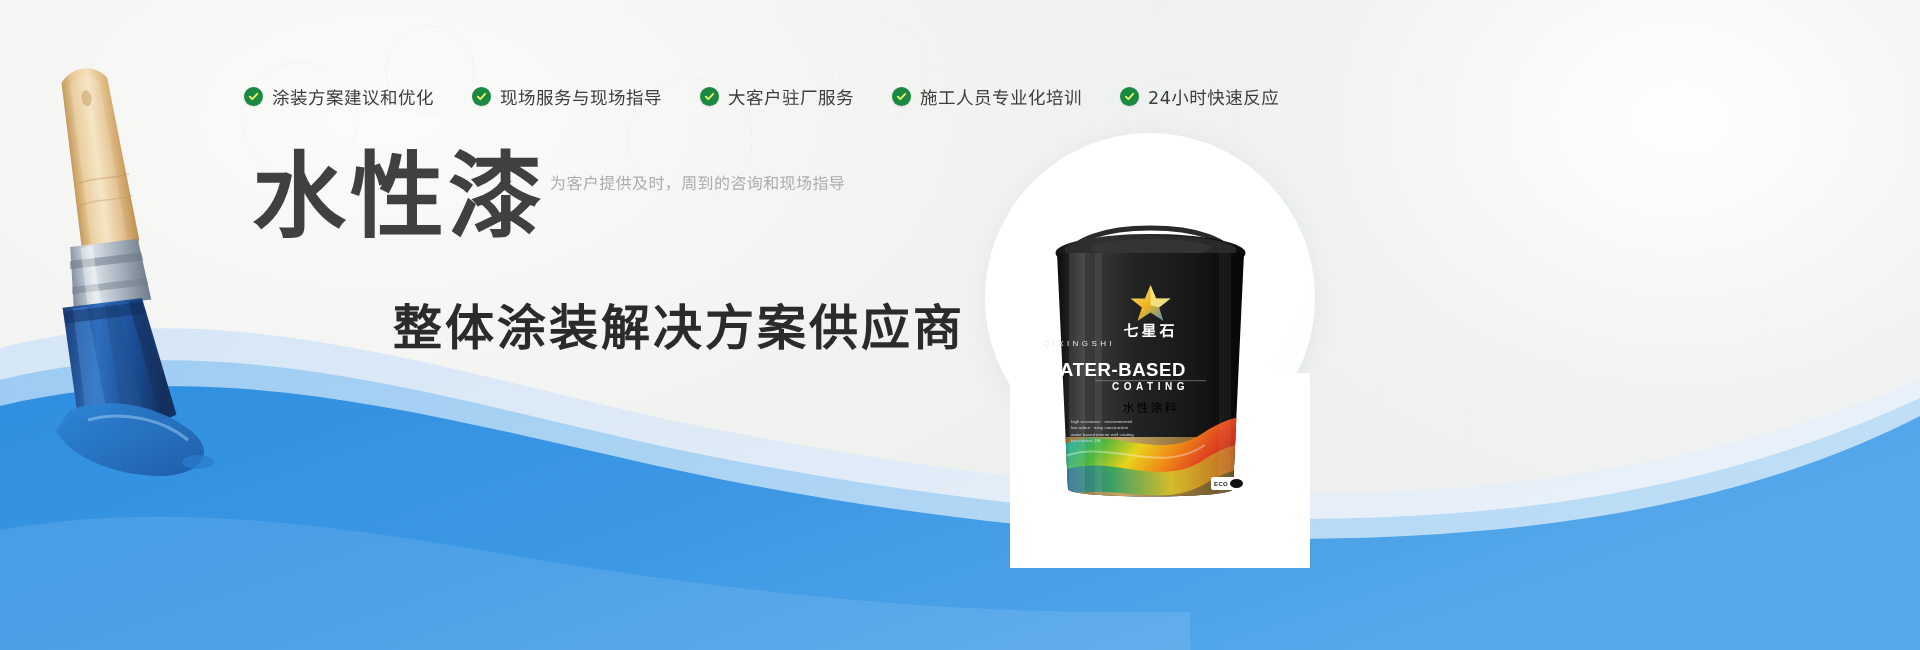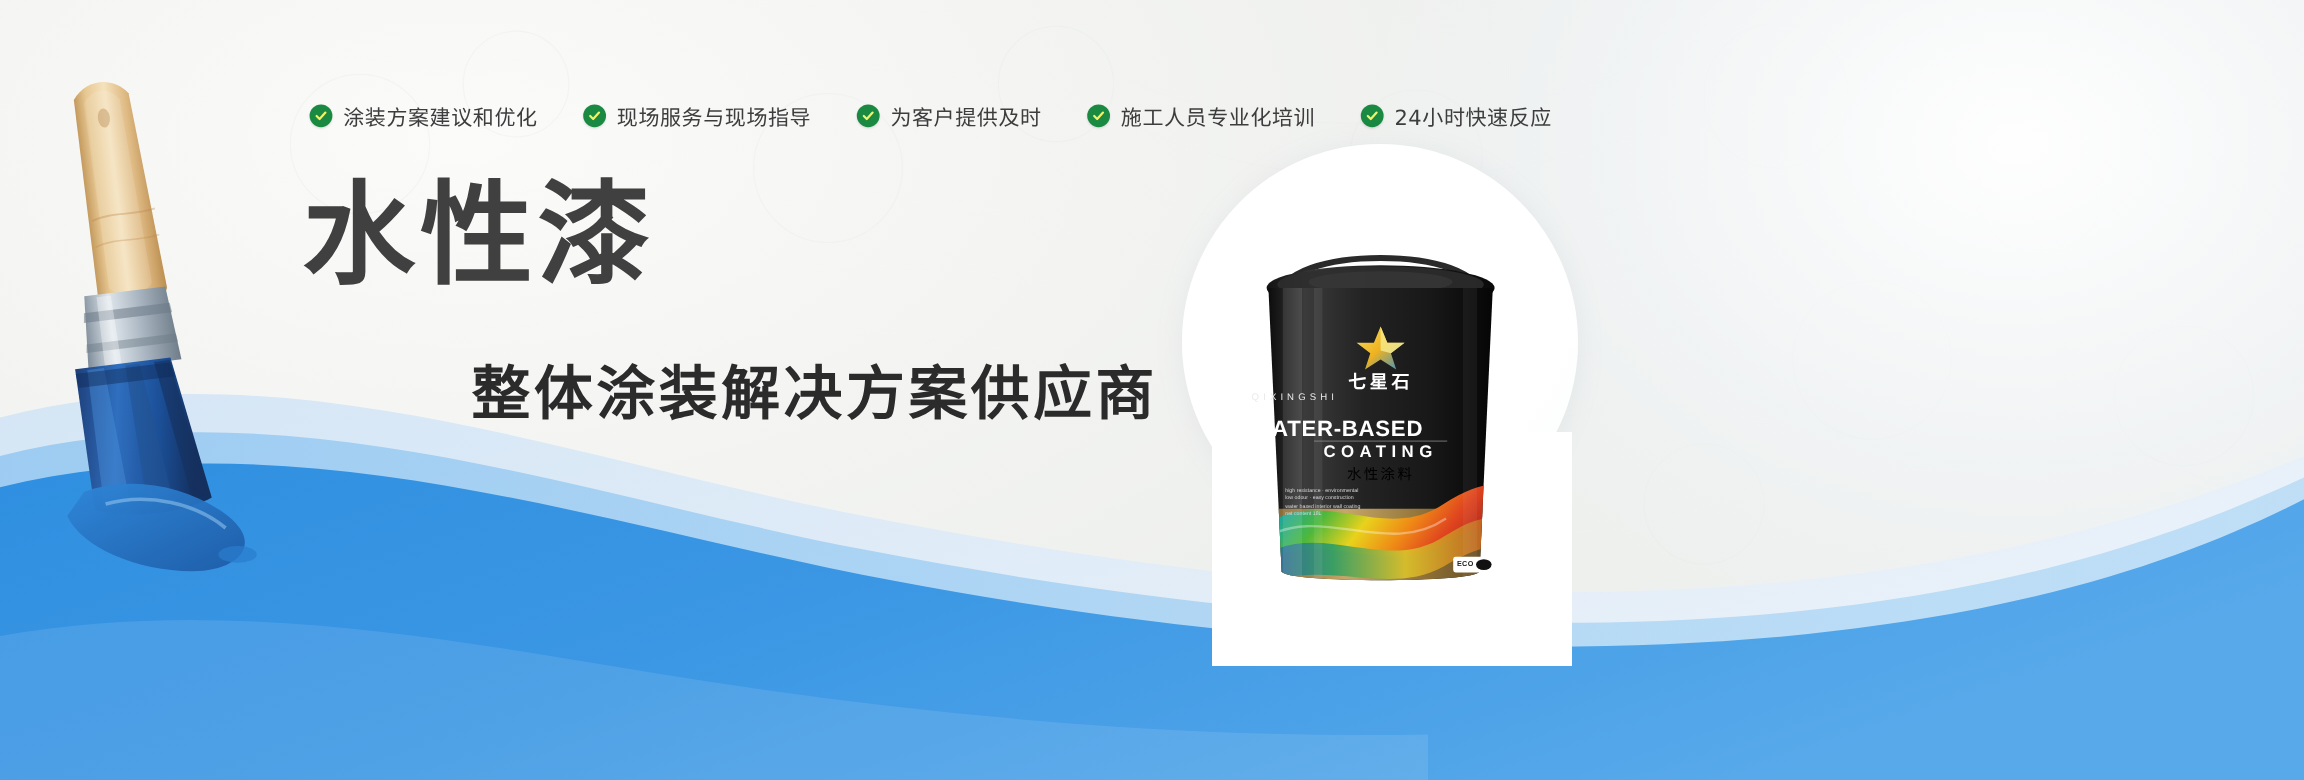--- a/index.html
+++ b/index.html
@@ -17,21 +17,21 @@
       linear-gradient(160deg,#fafaf9 0%,#f2f3f1 55%,#eceeec 100%);
   }
   .bg-swirl{position:absolute;inset:0;opacity:.55;}
   .bg-right-glow{position:absolute;right:-120px;top:-160px;width:900px;height:700px;
     background:radial-gradient(ellipse at 60% 40%, rgba(255,255,255,.95) 0%, rgba(243,246,250,.5) 45%, rgba(243,246,250,0) 72%);
     pointer-events:none;}
 
   .waves{position:absolute;left:0;bottom:0;width:1920px;height:420px;}
 
   
-  .features{position:absolute;left:258px;top:84px;display:flex;align-items:center;gap:0;}
+  .features{position:absolute;left:244px;top:84px;display:flex;align-items:center;gap:0;}
   .feature{display:flex;align-items:center;margin-right:38px;}
   .check{width:19px;height:19px;border-radius:50%;background:#1a8a42;
          display:inline-flex;align-items:center;justify-content:center;margin-right:9px;flex:0 0 auto;
          box-shadow:0 1px 2px rgba(0,0,0,.12);}
   .check svg{display:block;}
   .feature-label{font-size:17.5px;color:#3d3d3d;letter-spacing:.5px;white-space:nowrap;
                  font-family:"DejaVu Sans","Liberation Sans",sans-serif;}
 
   
   .headline{position:absolute;left:252px;top:150px;font-size:94px;line-height:1;
@@ -44,39 +44,39 @@
   .desc div{white-space:nowrap;}
 
   .subtitle{position:absolute;left:372px;top:288px;font-size:49px;font-weight:bold;
             color:#2b2b2b;letter-spacing:3px;white-space:nowrap;
             font-family:"DejaVu Sans","Liberation Sans",sans-serif;margin-left:21px;}
 
   
   .brush{position:absolute;left:48px;top:58px;width:230px;height:420px;}
 
   
-  .product{position:absolute;left:985px;top:120px;width:330px;height:320px;}
+  .product{position:absolute;left:985px;top:133px;width:330px;height:320px;}
   .product-disc{position:absolute;left:0;top:0;width:330px;height:330px;border-radius:50%;
      background:radial-gradient(circle at 42% 32%, #ffffff 0%, #ffffff 58%, #fbfcfd 100%);
      box-shadow:0 2px 24px rgba(120,140,160,.10);}
   .product-plate{position:absolute;left:25px;top:240px;width:300px;height:195px;background:#ffffff;}
   .bucket{position:absolute;left:58px;top:68px;width:215px;height:305px;}
 
   .bucket-label{position:absolute;left:0;top:0;width:215px;height:305px;pointer-events:none;}
   .bk-brand{position:absolute;left:0;top:118px;width:215px;text-align:center;color:#ffffff;
             font-size:15px;letter-spacing:3px;font-weight:bold;
             font-family:"DejaVu Sans","Liberation Sans",sans-serif;}
   .bk-brand-en{position:absolute;left:0;top:138px;width:215px;text-align:left;color:#e9e9e9;
             font-size:8px;letter-spacing:3.4px;
             font-family:"Liberation Sans",sans-serif;}
   .bk-main{position:absolute;left:0;top:158px;width:215px;color:#ffffff;
             font-size:18.5px;letter-spacing:.6px;font-weight:bold;
             font-family:"Liberation Sans",sans-serif;}
   .bk-sub{position:absolute;left:0;top:180px;width:215px;text-align:center;color:#ffffff;
-            font-size:14px;letter-spacing:4.5px;font-weight:bold;
+            font-size:10px;letter-spacing:4.5px;font-weight:bold;
             font-family:"Liberation Sans",sans-serif;}
   .bk-cn{position:absolute;left:0;top:197px;width:215px;text-align:center;color:#000000;
             font-size:12px;letter-spacing:2px;
             font-family:"DejaVu Sans","Liberation Sans",sans-serif;}
   .bk-fine{position:absolute;left:28px;top:218px;width:120px;color:#d6d6d6;font-size:4.4px;
            line-height:6.4px;font-family:"Liberation Sans",sans-serif;}
   .eco{position:absolute;right:12px;bottom:16px;display:flex;align-items:center;
        background:#ffffff;border-radius:2px;padding:2px 3px;}
   .eco-t{font-size:6px;font-weight:bold;color:#222;letter-spacing:.3px;margin-right:2px;
          font-family:"Liberation Sans",sans-serif;}
@@ -216,21 +216,21 @@
           </svg>
       </span>
       <span class="feature-label">现场服务与现场指导</span>
     </div>
     <div class="feature">
       <span class="check">
         <svg width="11" height="11" viewBox="0 0 12 12">
             <path d="M2 6.2 L4.7 8.9 L10 3.1" fill="none" stroke="#f2f26a" stroke-width="2" stroke-linecap="round" stroke-linejoin="round"></path>
           </svg>
       </span>
-      <span class="feature-label">为客户提供及时</span>
+      <span class="feature-label">大客户驻厂服务</span>
     </div>
     <div class="feature">
       <span class="check">
         <svg width="11" height="11" viewBox="0 0 12 12">
             <path d="M2 6.2 L4.7 8.9 L10 3.1" fill="none" stroke="#f2f26a" stroke-width="2" stroke-linecap="round" stroke-linejoin="round"></path>
           </svg>
       </span>
       <span class="feature-label">施工人员专业化培训</span>
     </div>
     <div class="feature">
@@ -239,20 +239,21 @@
             <path d="M2 6.2 L4.7 8.9 L10 3.1" fill="none" stroke="#f2f26a" stroke-width="2" stroke-linecap="round" stroke-linejoin="round"></path>
           </svg>
       </span>
       <span class="feature-label">24小时快速反应</span>
     </div>
   </div>
 
   <div class="headline">水性漆</div>
 
   <div class="desc">
+    <div>为客户提供及时，周到的咨询和现场指导</div>
   </div>
 
   <div class="subtitle">整体涂装解决方案供应商</div>
 
   <div class="product">
     <div class="product-disc"></div>
     <div class="product-plate"></div>
 
     <svg class="bucket" viewBox="0 0 215 305">
       <defs>

